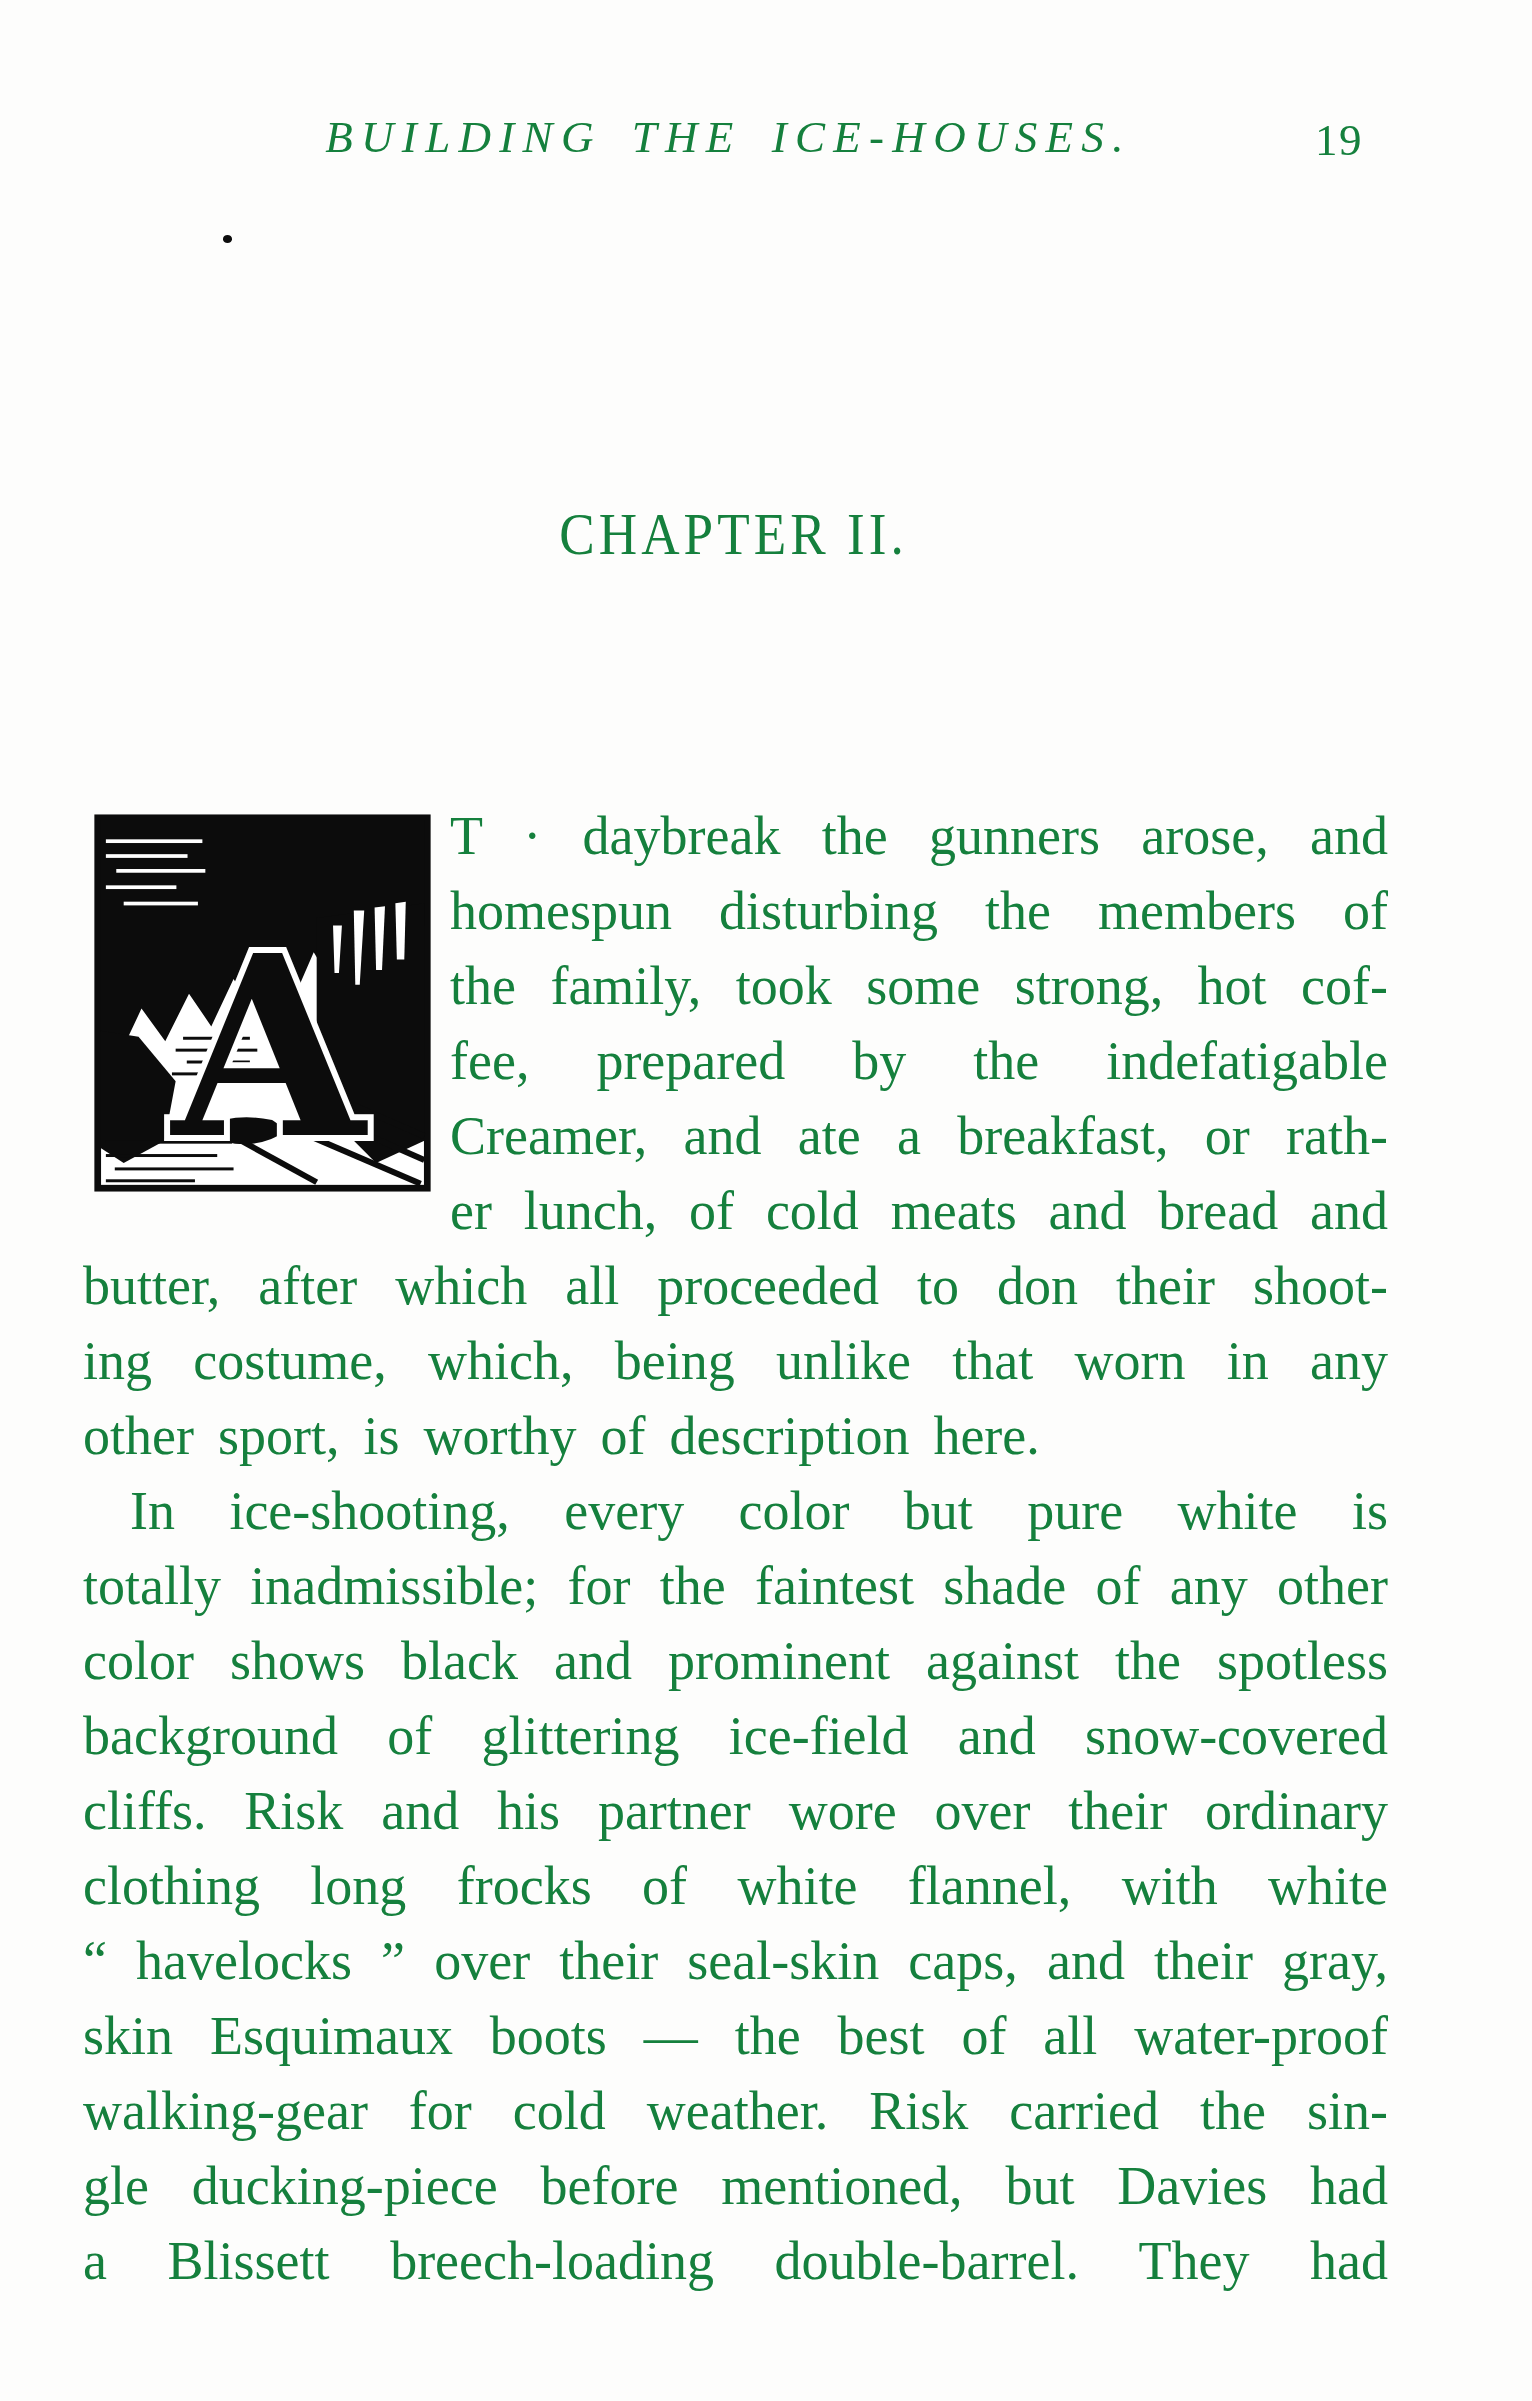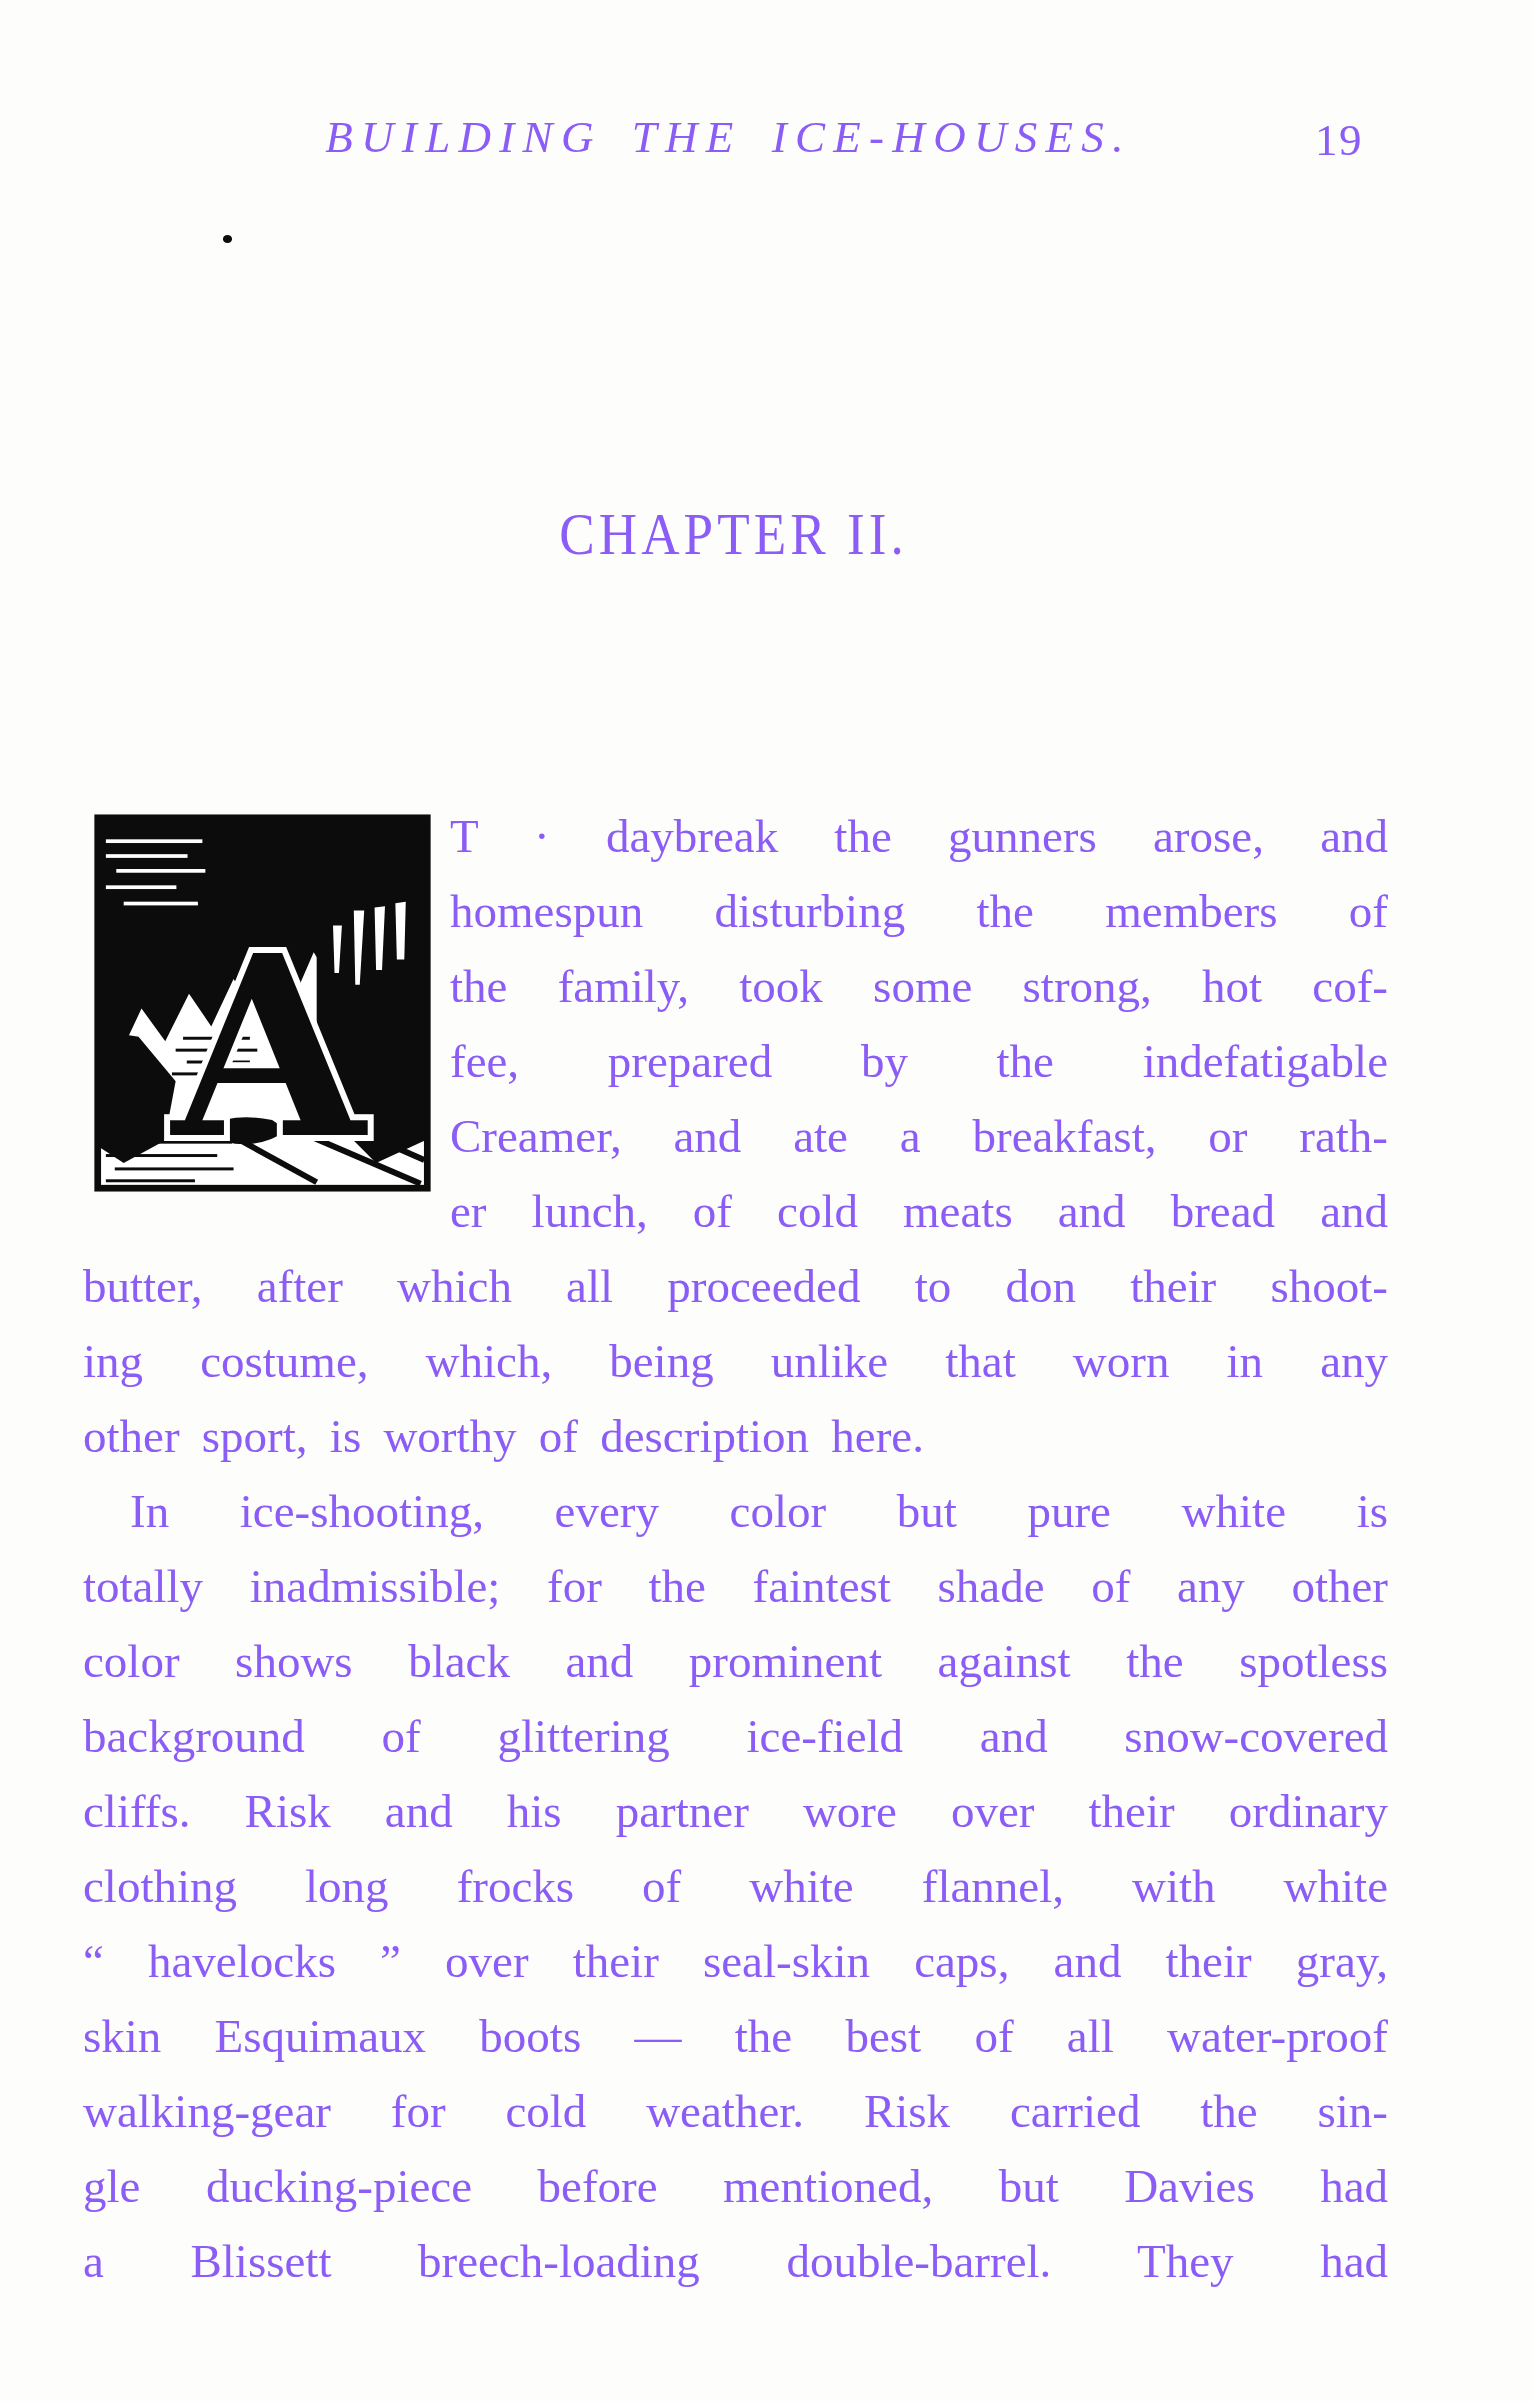--- a/index.html
+++ b/index.html
@@ -1,21 +1,21 @@
 <!DOCTYPE html>
 <html style="font-size:12px"><head>
 <meta charset="utf-8">
 <style>
   html, body { margin: 0; padding: 0; background: #ffffff; }
   .page {
     position: relative;
     width: 1532px;
     height: 2401px;
     background: #fdfdfc;
-    color: #8b5cf6;
+    color: #15803d;
     font-family: "Liberation Serif", "DejaVu Serif", serif;
     overflow: hidden;
   }
 
   
   .running-header {
     position: absolute;
     top: 111px; left: 0; right: 75px;
     text-align: center;
     font-style: italic;
@@ -72,21 +72,21 @@
     position: absolute;
     left: 94px; top: 810px;
     width: 337px; height: 386px;
   }
 
   
   .body-text {
     position: absolute;
     left: 83px; top: 799px;
     width: 1305px;
-    font-size: 47px;
+    font-size: 54px;
     line-height: 75px;
   }
   .line {
     text-align: justify;
     text-align-last: justify;
     height: 75px;
     overflow: hidden;
   }
   .beside { margin-left: 367px; }
   .pend  { text-align-last: left; word-spacing: 10.5px; }

